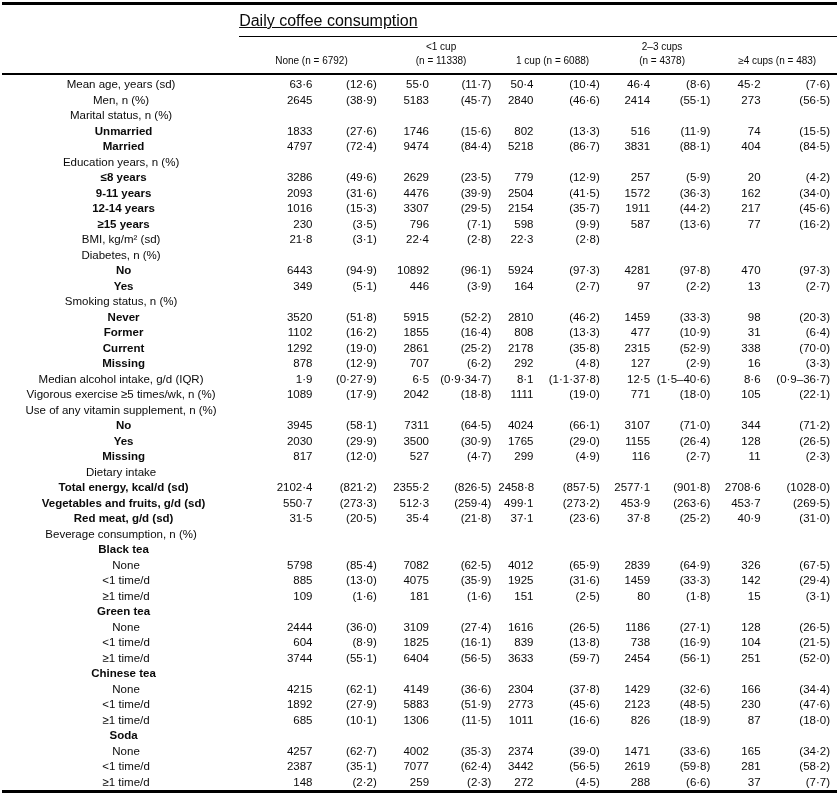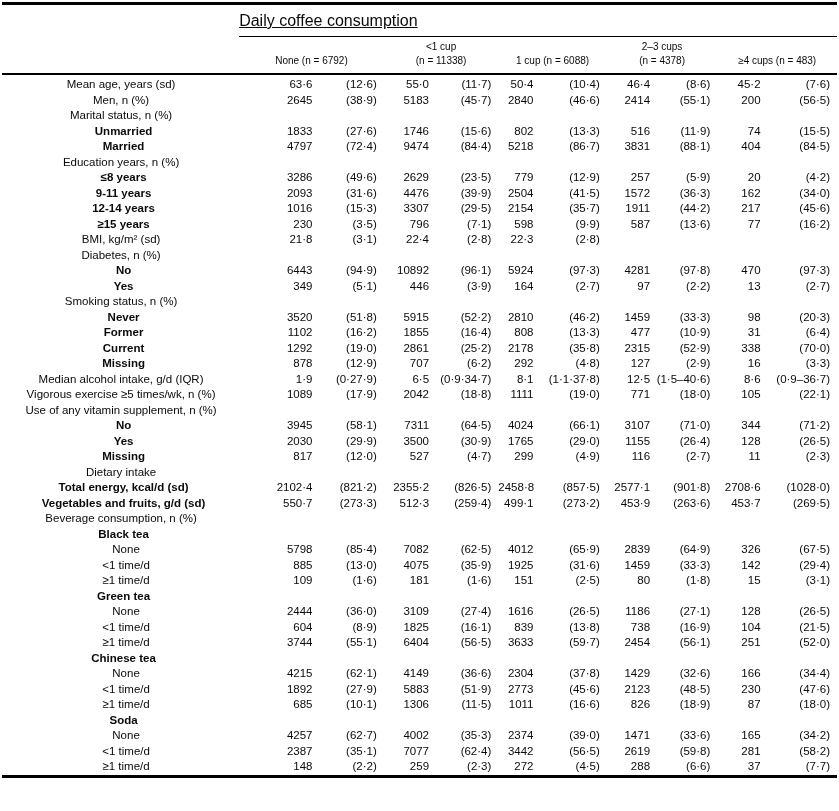--- a/index.html
+++ b/index.html
@@ -117,21 +117,21 @@
       <tr>
         <td class="lbl ind0">Men, n (%)</td>
         <td class="val">2645</td>
         <td class="pct">(38·9)</td>
         <td class="val">5183</td>
         <td class="pct">(45·7)</td>
         <td class="val">2840</td>
         <td class="pct">(46·6)</td>
         <td class="val">2414</td>
         <td class="pct">(55·1)</td>
-        <td class="val">200</td>
+        <td class="val">273</td>
         <td class="pct">(56·5)</td>
       </tr>
       <tr>
         <td class="lbl ind0">Marital status, n (%)</td>
         <td class="val"></td>
         <td class="pct"></td>
         <td class="val"></td>
         <td class="pct"></td>
         <td class="val"></td>
         <td class="pct"></td>
@@ -459,20 +459,33 @@
         <td class="val">512·3</td>
         <td class="pct">(259·4)</td>
         <td class="val">499·1</td>
         <td class="pct">(273·2)</td>
         <td class="val">453·9</td>
         <td class="pct">(263·6)</td>
         <td class="val">453·7</td>
         <td class="pct">(269·5)</td>
       </tr>
       <tr>
+        <td class="lbl ind1">Red meat, g/d (sd)</td>
+        <td class="val">31·5</td>
+        <td class="pct">(20·5)</td>
+        <td class="val">35·4</td>
+        <td class="pct">(21·8)</td>
+        <td class="val">37·1</td>
+        <td class="pct">(23·6)</td>
+        <td class="val">37·8</td>
+        <td class="pct">(25·2)</td>
+        <td class="val">40·9</td>
+        <td class="pct">(31·0)</td>
+      </tr>
+      <tr>
         <td class="lbl ind0">Beverage consumption, n (%)</td>
         <td class="val"></td>
         <td class="pct"></td>
         <td class="val"></td>
         <td class="pct"></td>
         <td class="val"></td>
         <td class="pct"></td>
         <td class="val"></td>
         <td class="pct"></td>
         <td class="val"></td>

